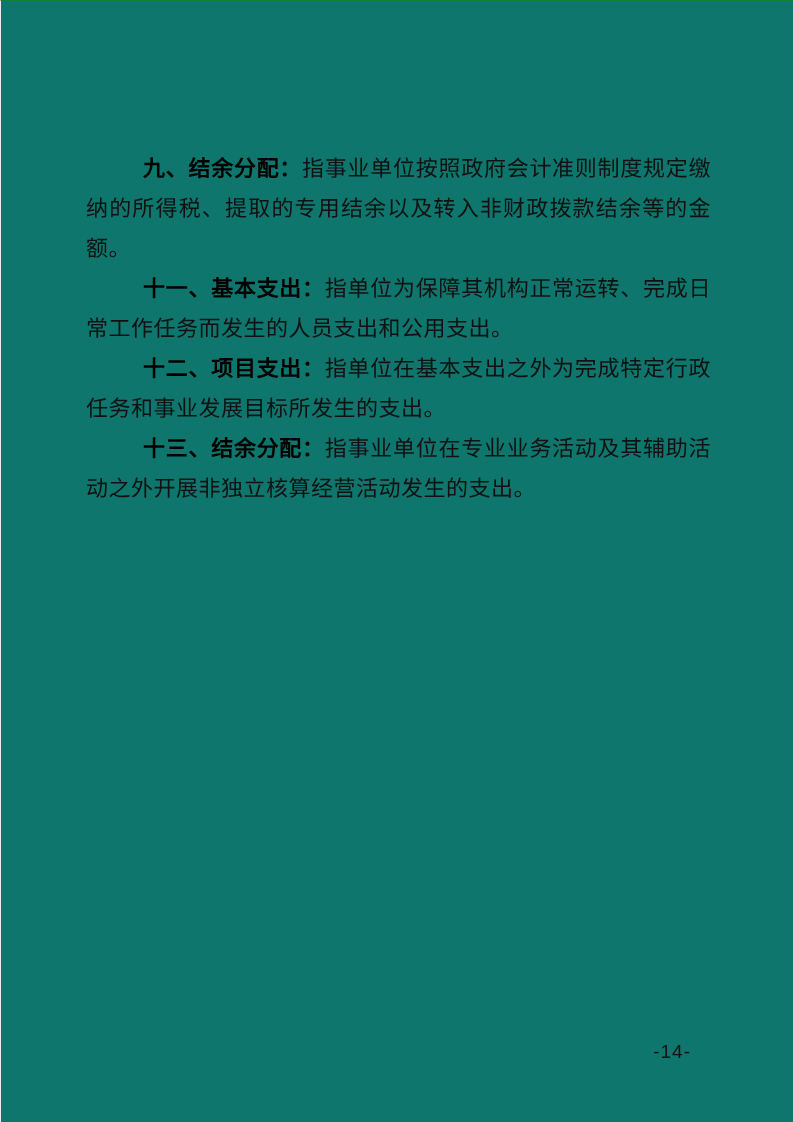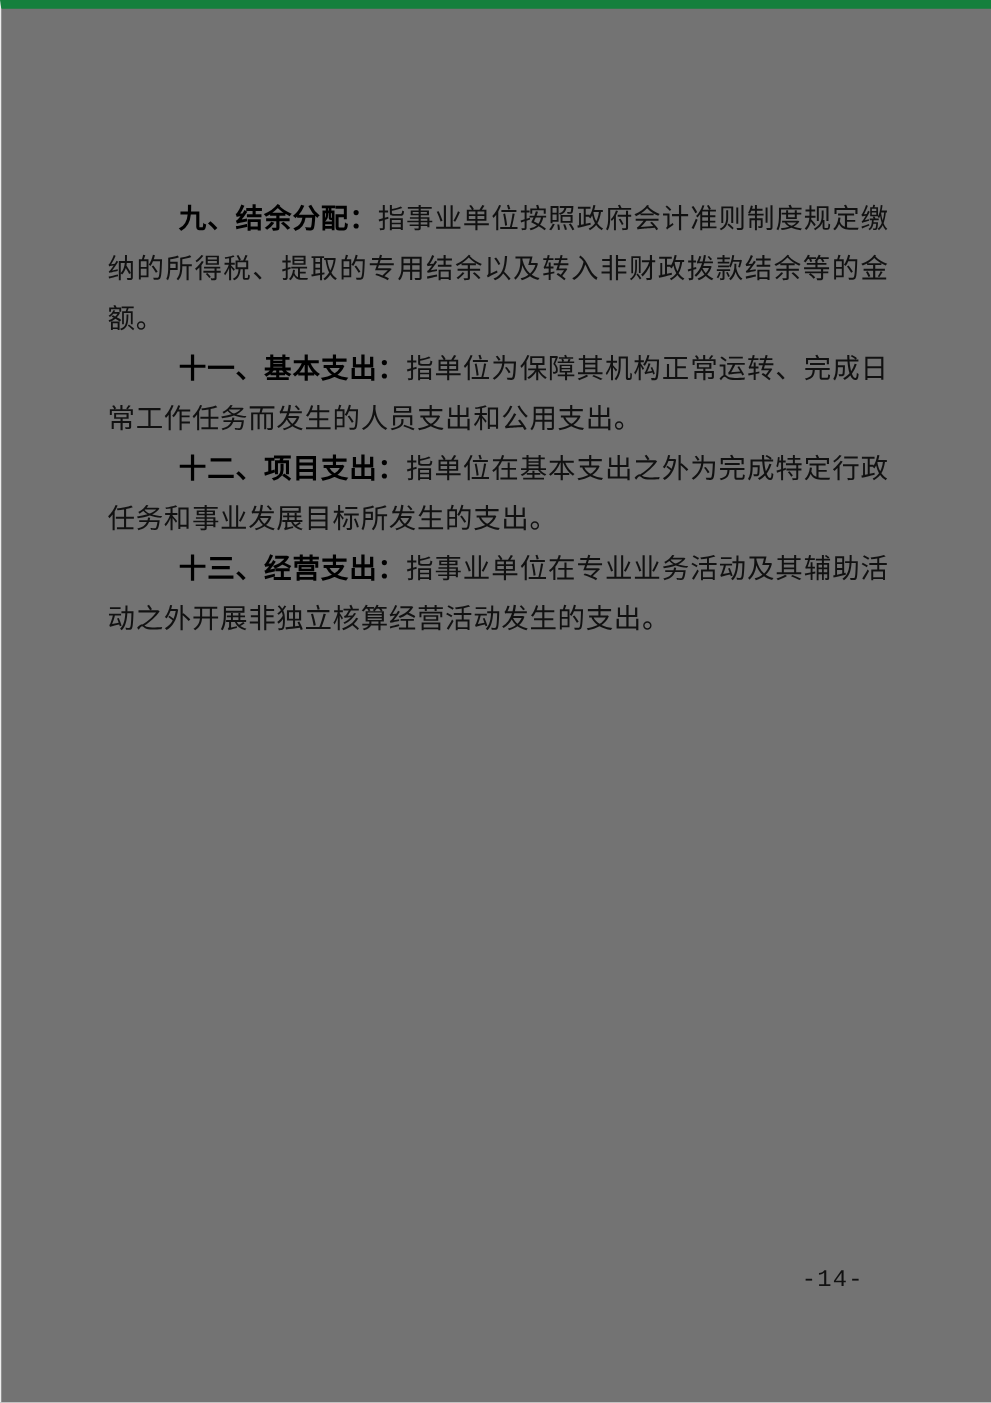--- a/index.html
+++ b/index.html
@@ -4,23 +4,23 @@
 <style>
   html, body {
     margin: 0;
     padding: 0;
     background: #ffffff;
   }
   .page {
     position: relative;
     width: 793px;
     height: 1122px;
-    background: #737373;
+    background: #0f766e;
     box-sizing: border-box;
-    border-top: 7px solid #15803d;
+    border-top: 1px solid #15803d;
     border-left: 1px solid #ececec;
     overflow: hidden;
     font-family: "Liberation Serif", "DejaVu Serif", serif;
     color: #151515;
   }
   .content {
     position: absolute;
     top: 148px;
     left: 85px;
     width: 625px;
@@ -37,26 +37,26 @@
   }
   .para .lead {
     font-weight: 700;
     color: #000000;
   }
   .para .body {
     font-weight: 400;
   }
   .page-number {
     position: absolute;
-    top: 1006px;
+    top: 1040px;
     right: 102px;
     font-size: 19px;
     letter-spacing: 1px;
     color: #111111;
-    font-family: Liberation Mono, monospace;
+    font-family: Liberation Sans, sans-serif;
   }
 </style>
 </head>
 <body>
 
 <div class="page">
   <div class="content">
 
     <p class="para">
       <b class="lead">九、结余分配：</b><span class="body">指事业单位按照政府会计准则制度规定缴纳的所得税、提取的专用结余以及转入非财政拨款结余等的金额。</span>
@@ -65,21 +65,21 @@
 
     <p class="para">
       <b class="lead">十一、基本支出：</b><span class="body">指单位为保障其机构正常运转、完成日常工作任务而发生的人员支出和公用支出。</span>
     </p>
 
     <p class="para">
       <b class="lead">十二、项目支出：</b><span class="body">指单位在基本支出之外为完成特定行政任务和事业发展目标所发生的支出。</span>
     </p>
 
     <p class="para">
-      <b class="lead">十三、经营支出：</b><span class="body">指事业单位在专业业务活动及其辅助活动之外开展非独立核算经营活动发生的支出。</span>
+      <b class="lead">十三、结余分配：</b><span class="body">指事业单位在专业业务活动及其辅助活动之外开展非独立核算经营活动发生的支出。</span>
     </p>
 
 
 
   </div>
 
   <div class="page-number">-14-</div>
 </div>
 
 </body></html>

